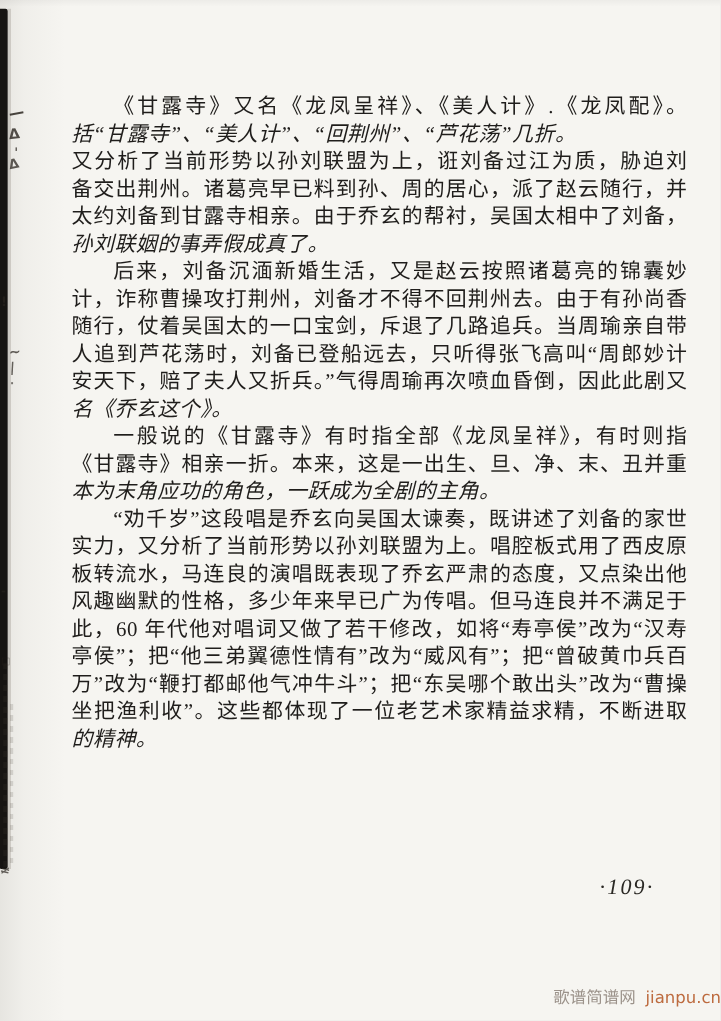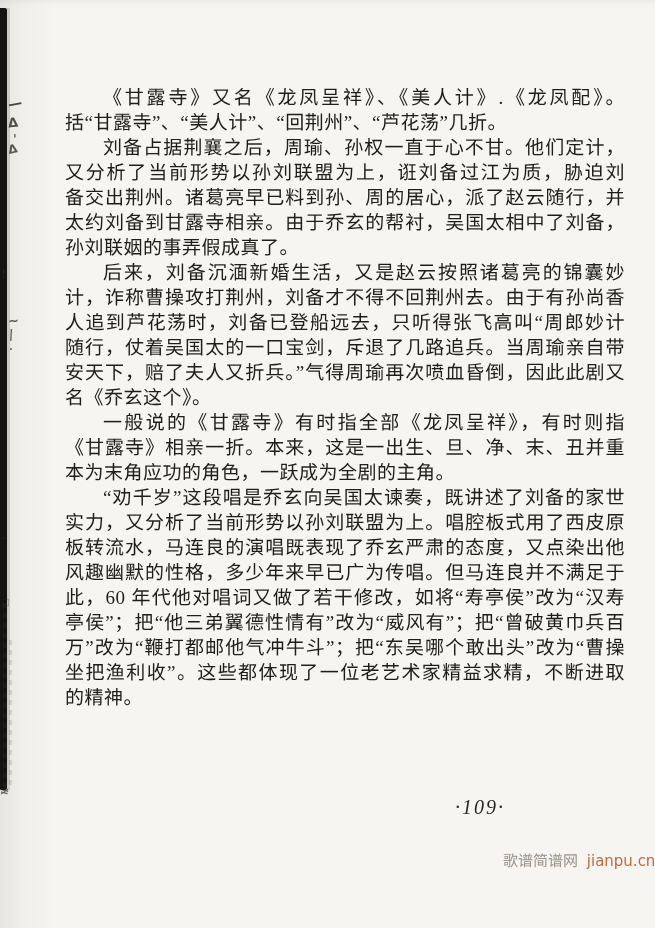--- a/index.html
+++ b/index.html
@@ -29,31 +29,31 @@
     color:#1f1d1b;
     font-size:19px;line-height:25px;
     letter-spacing:0.5px;
     word-break:keep-all;
   }
   .line{
     height:25px;overflow:hidden;
     text-align:justify;text-align-last:justify;
   }
   .line.first{text-indent:2em;}
-  .line.plast{text-align:left;text-align-last:left;}
+  .line.plast{text-align:left;text-align-last:left;font-style:italic;}
   
   .page-number{
     position:absolute;left:455px;top:796px;width:140px;
-    text-align:left;
+    text-align:right;
     font-style:italic;font-size:20px;letter-spacing:2px;
     color:#2a2824;
   }
   
   .watermark{
-    position:absolute;left:503px;top:852px;
+    position:absolute;left:503px;top:898px;
     font-family:"DejaVu Sans","Liberation Sans",sans-serif;
     font-size:15px;line-height:18px;white-space:nowrap;
   }
   .watermark .wm-name{color:#9c938b;}
   .watermark .wm-url{color:#bd6b3f;margin-left:4px;}
   
   .pen-mark{
     position:absolute;
     color:#2b2620;
     font-family:"DejaVu Sans","Liberation Sans",sans-serif;
@@ -93,29 +93,28 @@
       <span class="pen-mark" style="left: 1px; top: 598px; font-size: 9px; opacity: 0.45; transform: rotate(0deg);">□</span>
       <span class="pen-mark" style="left: 0px; top: 786px; font-size: 11px; opacity: 0.7; transform: rotate(15deg);">≠</span>
     </div>
 
   <div class="scribble-col scribble-a"></div>
   <div class="scribble-col scribble-b"></div>
 
   <main class="text-block" id="text-root">
       <div class="line first">《甘露寺》又名《龙凤呈祥》、《美人计》.《龙凤配》。全本包</div>
       <div class="line plast">括“甘露寺”、“美人计”、“回荆州”、“芦花荡”几折。</div>
-      <div class="line first">刘备占据荆襄之后，周瑜、孙权一直于心不甘。他们定计，</div>
       <div class="line">又分析了当前形势以孙刘联盟为上，诳刘备过江为质，胁迫刘</div>
       <div class="line">备交出荆州。诸葛亮早已料到孙、周的居心，派了赵云随行，并</div>
       <div class="line">太约刘备到甘露寺相亲。由于乔玄的帮衬，吴国太相中了刘备，</div>
       <div class="line plast">孙刘联姻的事弄假成真了。</div>
       <div class="line first">后来，刘备沉湎新婚生活，又是赵云按照诸葛亮的锦囊妙</div>
       <div class="line">计，诈称曹操攻打荆州，刘备才不得不回荆州去。由于有孙尚香</div>
+      <div class="line">随行，仗着吴国太的一口宝剑，斥退了几路追兵。当周瑜亲自带</div>
       <div class="line">人追到芦花荡时，刘备已登船远去，只听得张飞高叫“周郎妙计</div>
-      <div class="line">随行，仗着吴国太的一口宝剑，斥退了几路追兵。当周瑜亲自带</div>
       <div class="line">安天下，赔了夫人又折兵。”气得周瑜再次喷血昏倒，因此此剧又</div>
       <div class="line plast">名《乔玄这个》。</div>
       <div class="line first">一般说的《甘露寺》有时指全部《龙凤呈祥》，有时则指</div>
       <div class="line">《甘露寺》相亲一折。本来，这是一出生、旦、净、末、丑并重</div>
       <div class="line plast">本为末角应功的角色，一跃成为全剧的主角。</div>
       <div class="line first">“劝千岁”这段唱是乔玄向吴国太谏奏，既讲述了刘备的家世</div>
       <div class="line">实力，又分析了当前形势以孙刘联盟为上。唱腔板式用了西皮原</div>
       <div class="line">板转流水，马连良的演唱既表现了乔玄严肃的态度，又点染出他</div>
       <div class="line">风趣幽默的性格，多少年来早已广为传唱。但马连良并不满足于</div>
       <div class="line">此，60 年代他对唱词又做了若干修改，如将“寿亭侯”改为“汉寿</div>

